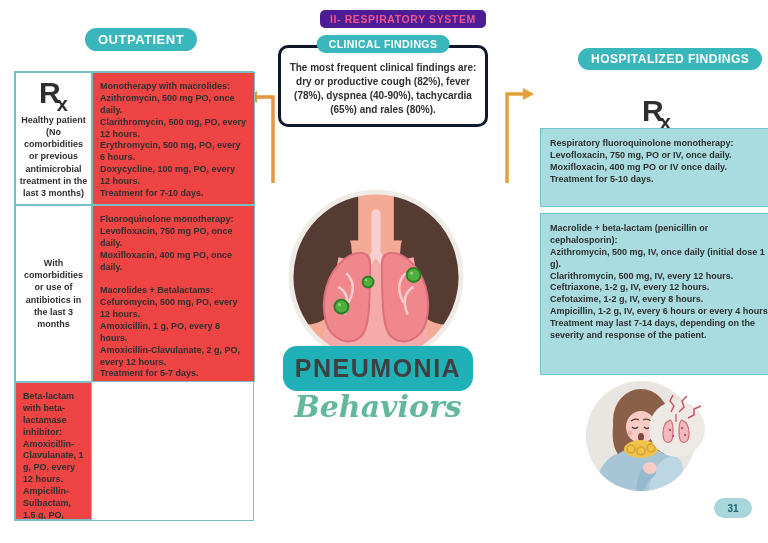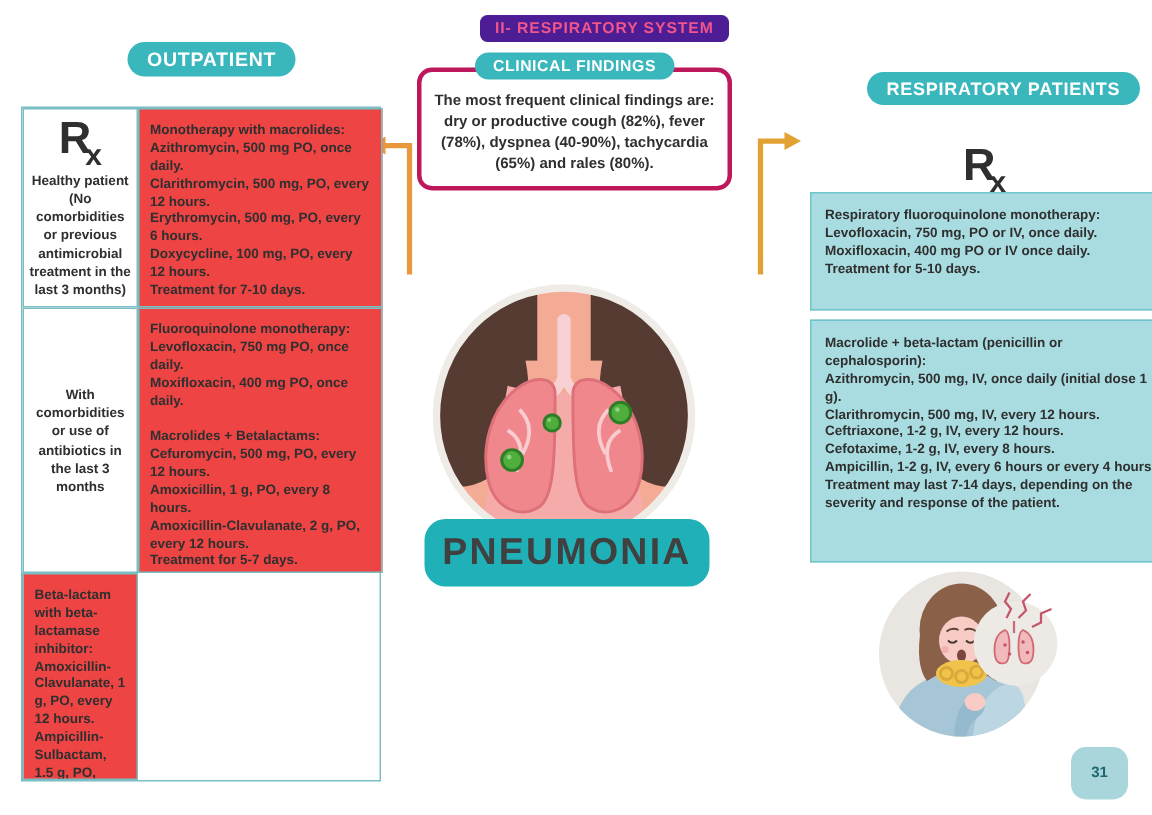--- a/index.html
+++ b/index.html
@@ -15,21 +15,21 @@
     white-space:nowrap;
   }
   .pink-pill {
     position:absolute; background:#4c1d95; color:#f2548c; font-weight:bold;
     border-radius:5px; padding:3px 10px; font-size:10.5px; letter-spacing:.6px;
     white-space:nowrap;
   }
   
   .cf-box {
     position:absolute; left:278px; top:45px; width:210px; min-height:61px;
-    background:#ffffff; border:3px solid #be185d; border-radius:10px;
+    background:#ffffff; border:3px solid #0f172a; border-radius:10px;
     padding:13px 7px 7px 7px;
   }
   .cf-badge {
     position:absolute; left:50%; top:-13px; transform:translateX(-50%);
     background:#3ab6bd; color:#ffffff; font-weight:bold; font-size:10.5px;
     padding:3px 12px; border-radius:10px; letter-spacing:.4px; white-space:nowrap;
   }
   .cf-text { font-size:10px; font-weight:bold; text-align:center; line-height:1.4; }
   
   .otable {
@@ -69,21 +69,21 @@
   }
   .behaviors {
     position:absolute; left:283px; top:389px; width:190px; text-align:center;
     font-family:"DejaVu Serif", serif; font-style:italic; font-weight:bold;
     font-size:30px; color:#62b79c;
   }
   
   .arrow-svg { position:absolute; }
   .woman-wrap { position:absolute; left:578px; top:378px; }
   .page-num {
-    position:absolute; left:714px; top:498px; width:38px; height:35px;
+    position:absolute; left:714px; top:498px; width:38px; height:20px;
     background:#a9d6da; border-radius:10px; display:flex; align-items:center;
     justify-content:center; color:#20666e; font-size:10px; font-weight:bold;text-align:right;
   }
 </style>
 </head>
 <body>
 
 <div class="page">
 
   <div class="pink-pill" style="left:320px; top:10px;">II- RESPIRATORY SYSTEM</div>
@@ -173,22 +173,23 @@
         <circle cx="128" cy="88" r="7" fill="#4fae3c" stroke="#2f7d26" stroke-width="2"></circle>
         <circle cx="53" cy="118" r="1.6" fill="#8fd27f"></circle>
         <circle cx="126" cy="86" r="1.6" fill="#8fd27f"></circle>
         <circle cx="80" cy="93" r="1.3" fill="#8fd27f"></circle>
       </g>
       <circle cx="90" cy="90" r="86" fill="none" stroke="#efece8" stroke-width="5"></circle>
     </svg>
   </div>
 
   <div class="pneumonia-banner">PNEUMONIA</div>
-
-  <div class="teal-pill" style="left:578px; top:48px; font-size:12px;">RESPIRATORY PATIENTS</div>
+  <div class="behaviors">Behaviors</div>
+
+  <div class="teal-pill" style="left:578px; top:48px; font-size:12px;">HOSPITALIZED FINDINGS</div>
 
   <div class="rx rx-right"><span>R</span><span class="rx-sub">x</span></div>
 
   <div class="hbox" style="top:128px; min-height:79px;">Respiratory fluoroquinolone monotherapy:
 Levofloxacin, 750 mg, PO or IV, once daily.
 Moxifloxacin, 400 mg PO or IV once daily.
 Treatment for 5-10 days.</div>
   <div class="hbox" style="top:213px; min-height:162px; max-height:164px;">Macrolide + beta-lactam (penicillin or cephalosporin):
 Azithromycin, 500 mg, IV, once daily (initial dose 1 g).
 Clarithromycin, 500 mg, IV, every 12 hours.

